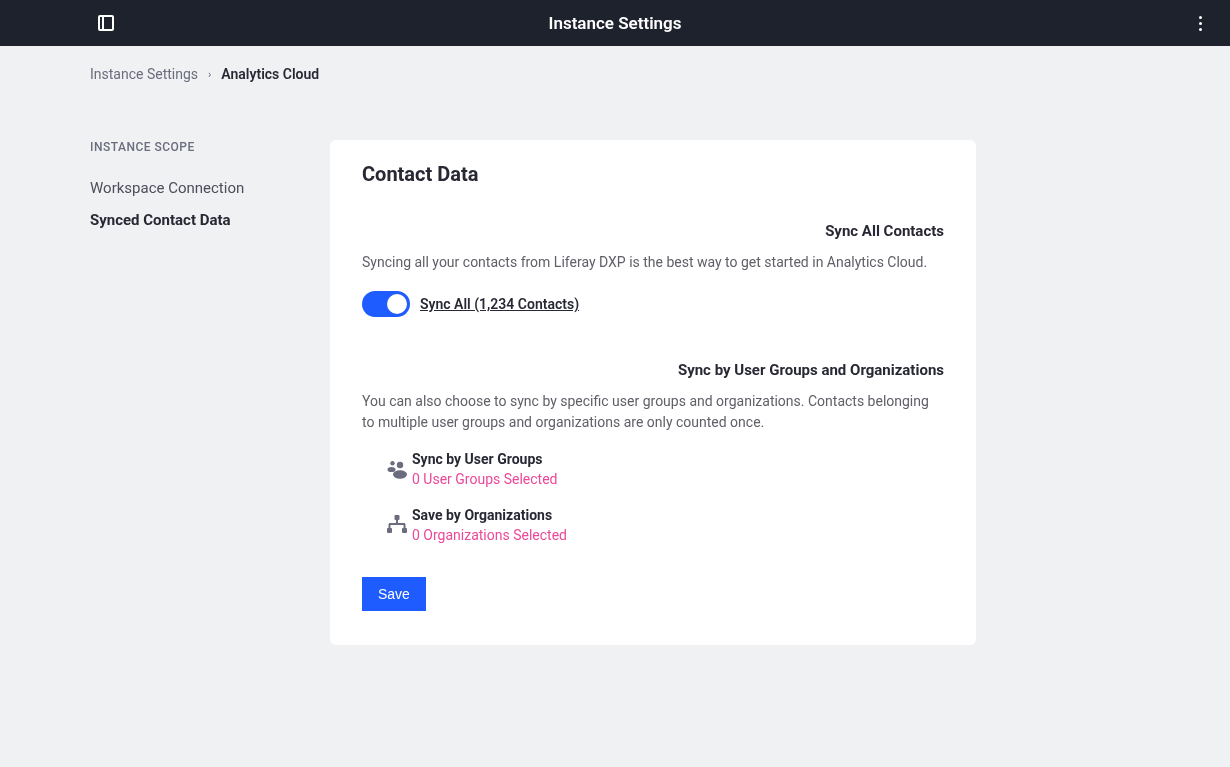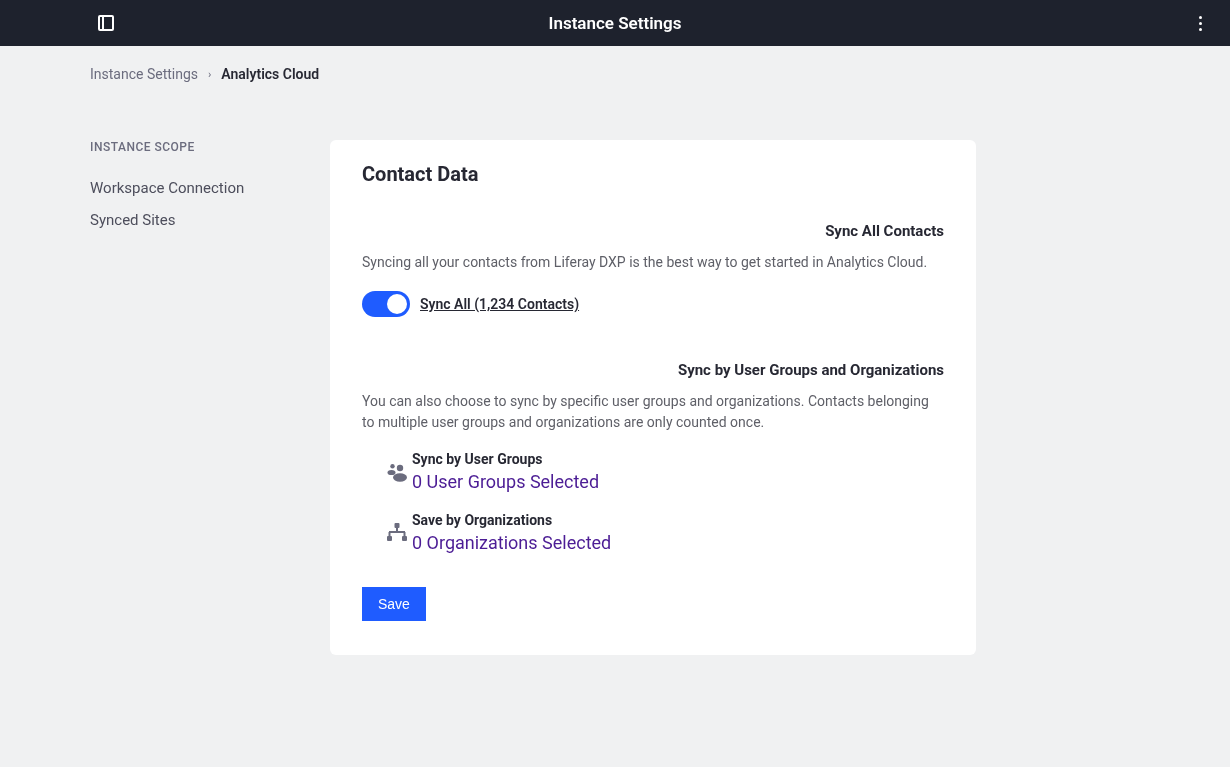--- a/index.html
+++ b/index.html
@@ -196,22 +196,22 @@
   justify-content: center;
   align-items: center;
 }
 .sync-text-title {
   font-size: 14px;
   font-weight: 700;
   color: #272833;
   margin-bottom: 4px;
 }
 .sync-text-sub {
-  font-size: 18px;
-  color: #4c1d95;
+  font-size: 14px;
+  color: #ec4899;
 }
 .save-btn {
   background: #1f5cff;
   color: #fff;
   border: none;
   border-radius: 0;
   padding: 9px 16px;
   font-size: 14px;
   font-weight: 500;
   cursor: pointer;
@@ -243,21 +243,21 @@
     <span class="breadcrumb-link">Instance Settings</span>
     <span class="breadcrumb-sep">›</span>
     <span class="breadcrumb-current">Analytics Cloud</span>
   </div>
 
   <div class="main-area">
 
     <div class="sidebar">
       <div class="sidebar-heading">INSTANCE SCOPE</div>
       <div class="sidebar-item">Workspace Connection</div>
-      <div class="sidebar-item">Synced Sites</div>
+      <div class="sidebar-item active">Synced Contact Data</div>
     </div>
 
     <div class="card">
       <h1 class="card-title">Contact Data</h1>
 
       <div class="section-title">Sync All Contacts</div>
       <div class="section-desc">Syncing all your contacts from Liferay DXP is the best way to get started in Analytics Cloud.</div>
 
       <div class="toggle-row">
         <div class="toggle">

